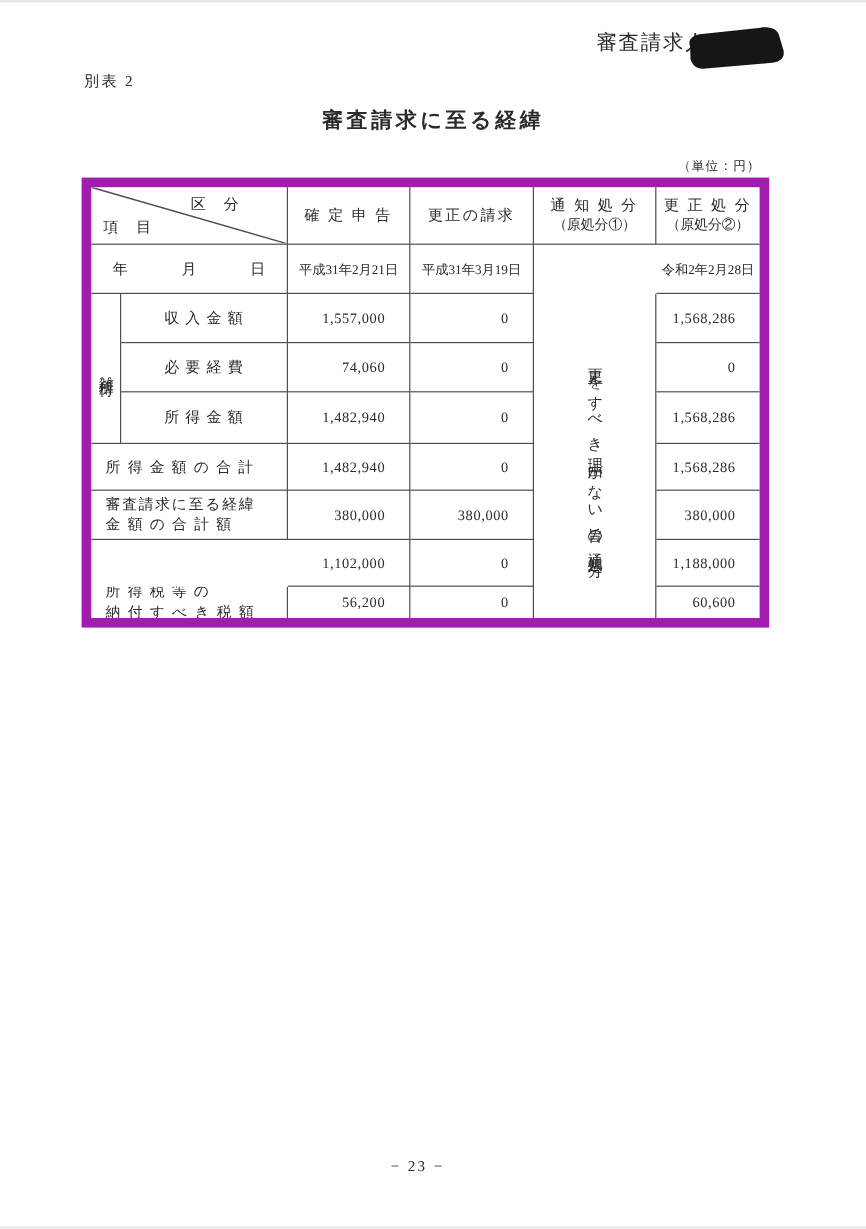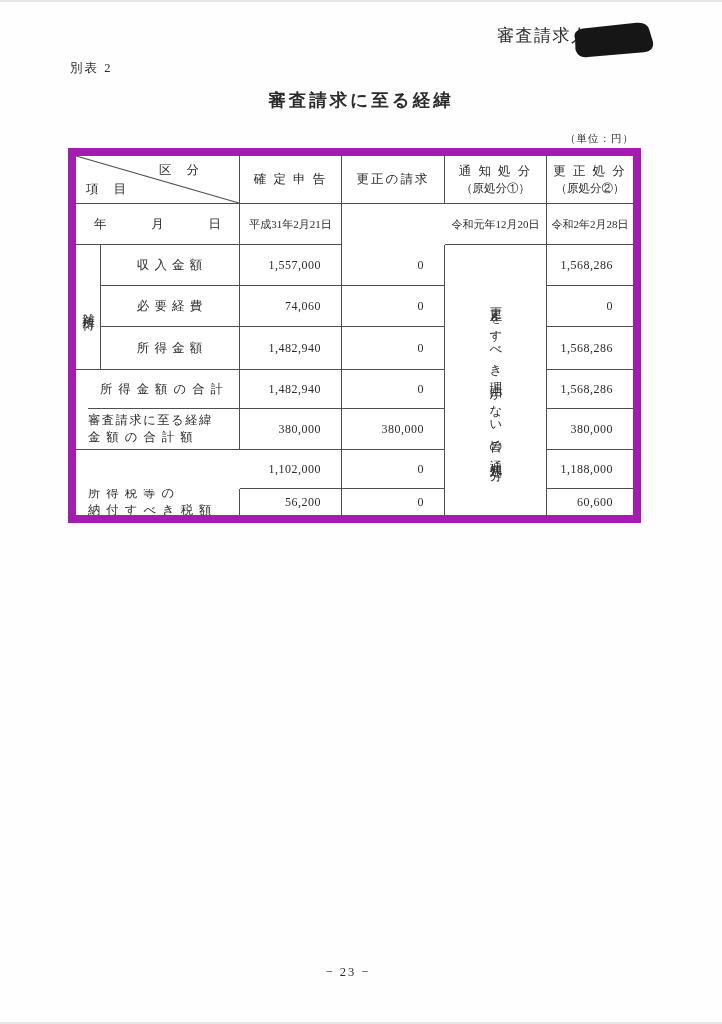--- a/index.html
+++ b/index.html
@@ -92,29 +92,29 @@
     <span>更 正 処 分</span>
     <span class="sub">（原処分②）</span>
   </div>
 
   <div class="c" id="date-label-cell" style="grid-column:1/3;grid-row:2;">
     <span>年</span>
     <span>月</span>
     <span>日</span>
   </div>
   <div class="c date" style="grid-column:3;grid-row:2;">平成31年2月21日</div>
-  <div class="c date" style="grid-column:5;grid-row:2;">令和元年12月20日</div>
+  <div class="c date" style="grid-column:4;grid-row:2;">平成31年3月19日</div>
   <div class="c date nr" style="grid-column:6;grid-row:2;">令和2年2月28日</div>
 
   <div class="c grp" style="grid-column:1;grid-row:3/6;">雑所得</div>
   <div class="c lbl" style="grid-column:2;grid-row:3;">収 入 金 額</div>
   <div class="c lbl" style="grid-column:2;grid-row:4;">必 要 経 費</div>
   <div class="c lbl" style="grid-column:2;grid-row:5;">所 得 金 額</div>
 
-  <div class="c lbl-left" style="grid-column:1/3;grid-row:6;margin-left:12px;">所 得 金 額 の 合 計</div>
+  <div class="c lbl-left" style="grid-column:1/3;grid-row:6;">所 得 金 額 の 合 計</div>
   <div class="c lbl2" style="grid-column:1/3;grid-row:7;">
     <span>審査請求に至る経緯</span>
     <span>金 額 の 合 計 額</span>
   </div>
   <div class="c lbl2 nb" style="grid-column:1/3;grid-row:9;">
     <span>所 得 税 等 の</span>
     <span>納 付 す べ き 税 額</span>
   </div>
 
   <div class="c num" style="grid-column:3;grid-row:3;">1,557,000</div>

